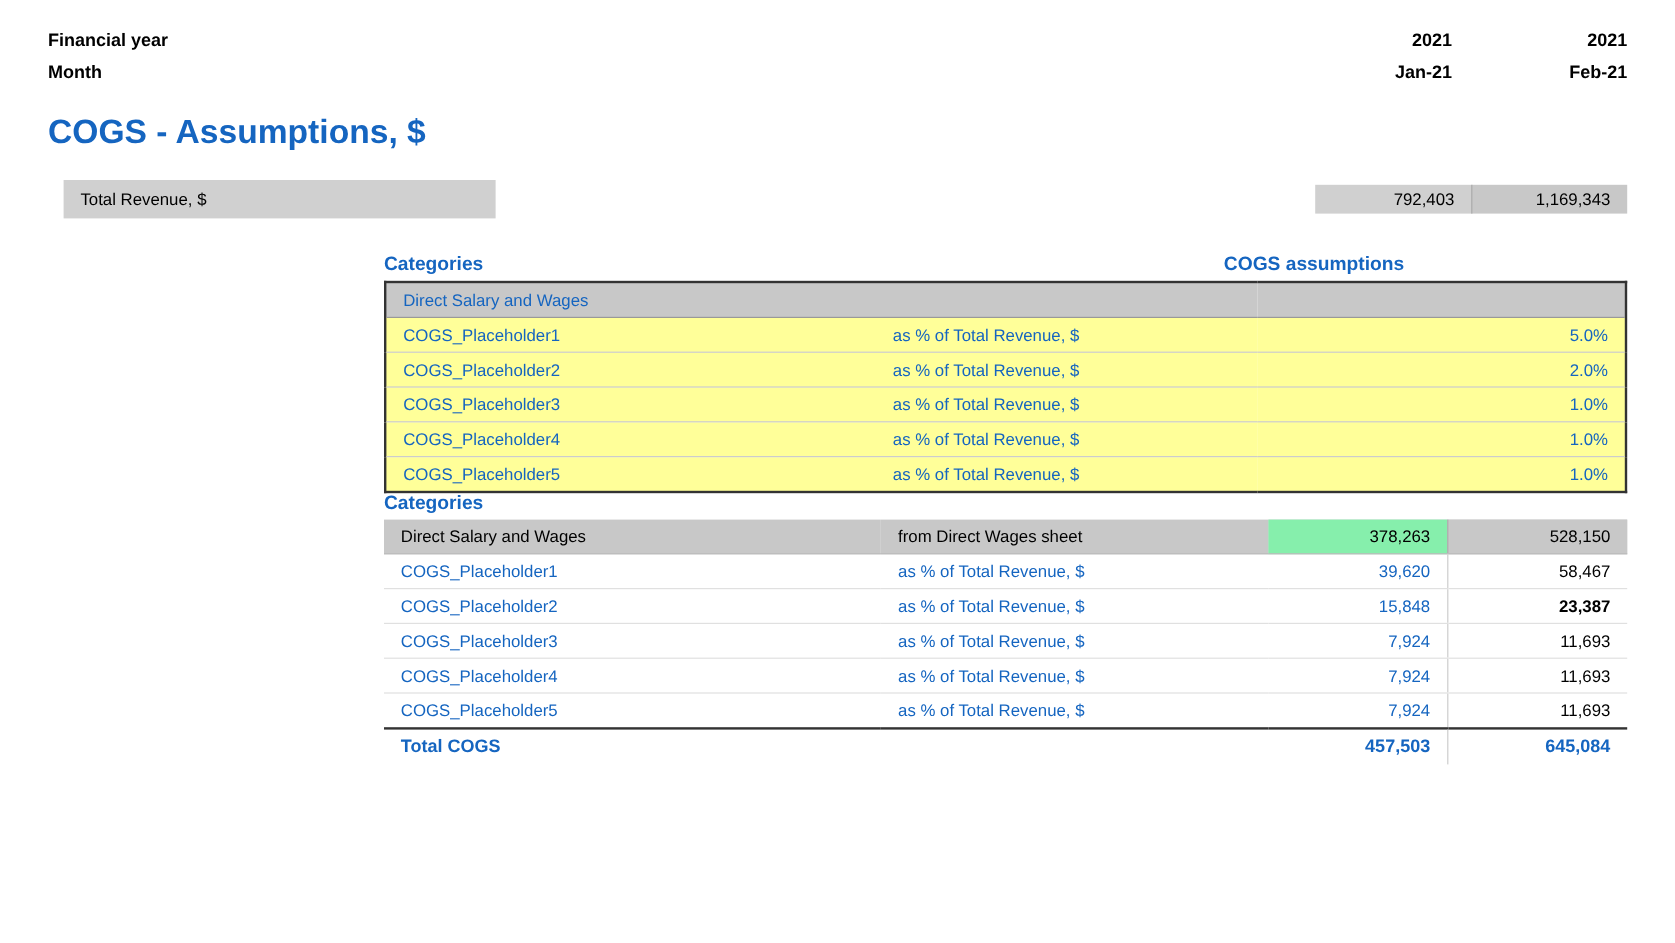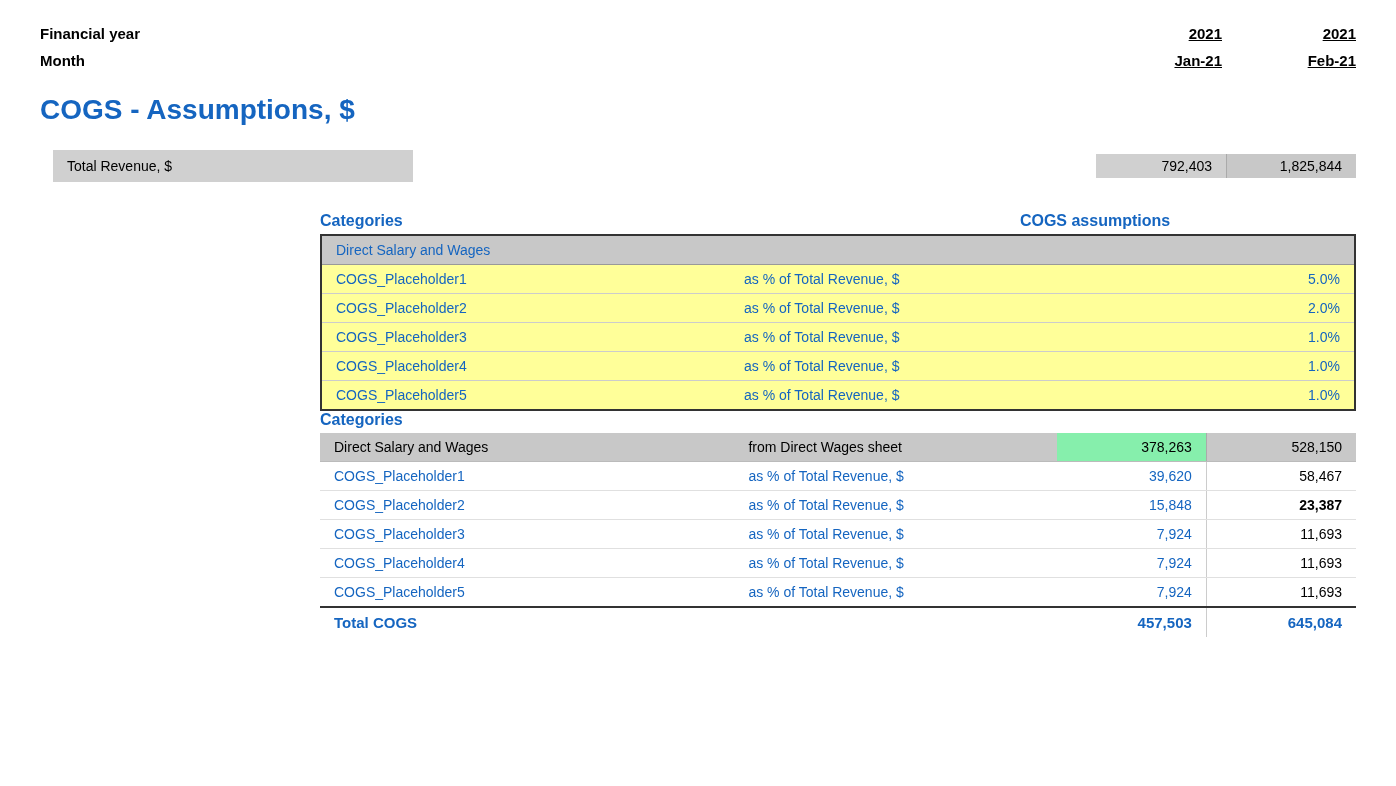--- a/index.html
+++ b/index.html
@@ -21,22 +21,21 @@
     }
 
     .header-labels {
       font-weight: bold;
       font-size: 15px;
       line-height: 1.8;
     }
 
     .header-years {
       display: flex;
-      gap: 4px;
-      text-decoration: underline;
+      gap: 16px;
     }
 
     .header-year-col {
       width: 130px;
       text-align: right;
       font-weight: bold;
       font-size: 15px;
       line-height: 1.8;
     }
 
@@ -216,21 +215,21 @@
     </div>
   </div>
 </div>
 
 <div class="page-title">COGS - Assumptions, $</div>
 
 <div class="total-revenue-row">
   <div class="revenue-label-cell">Total Revenue, $</div>
   <div class="revenue-spacer"></div>
   <div class="revenue-value-cell">792,403</div>
-  <div class="revenue-value-cell col2">1,825,844</div>
+  <div class="revenue-value-cell col2">1,169,343</div>
 </div>
 
 <div>
   <div style="display:flex; margin-left:280px; margin-bottom:4px;">
     <div style="width:360px; font-weight:bold; color:#1565C0; font-size:16px;">Categories</div>
     <div style="width:280px;"></div>
     <div style="width:270px; font-weight:bold; color:#1565C0; font-size:16px; text-align:center;">COGS assumptions</div>
   </div>
 
   <table class="assumptions-table" style="border-collapse:collapse;">

